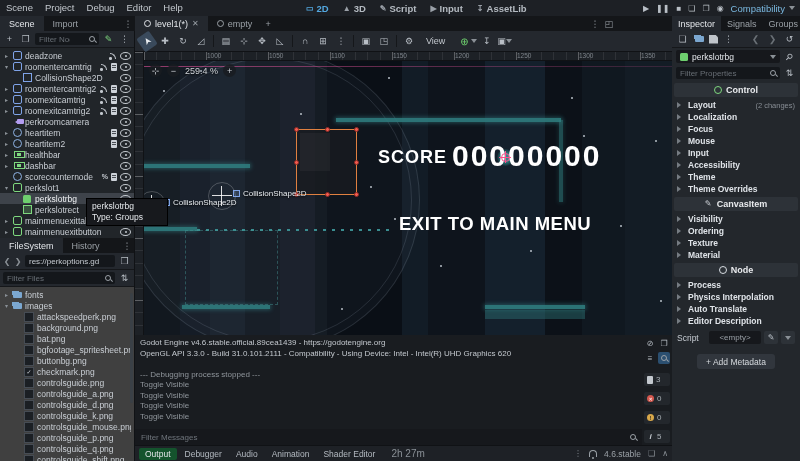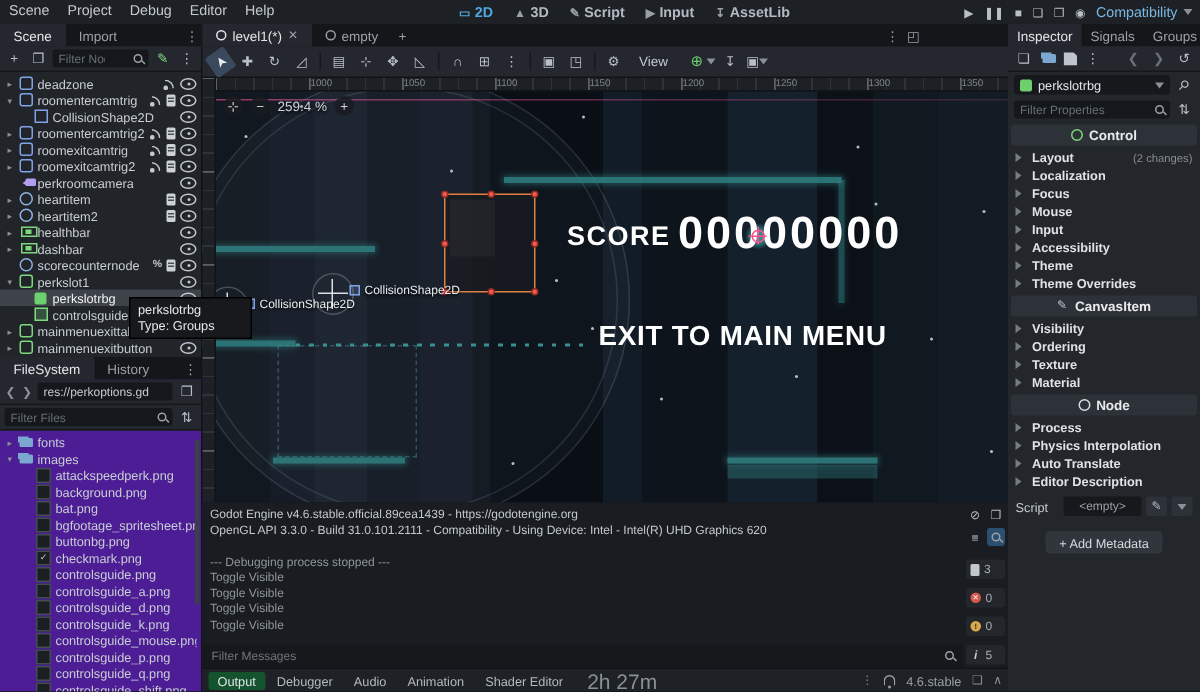--- a/index.html
+++ b/index.html
@@ -57,21 +57,21 @@
 .nicon.shape::before{width:7px;height:7px;border:1.2px solid #7fa3e8}
 .nicon.camera::before{width:7px;height:5px;background:#b39df0;border-radius:1px}
 .nicon.camera::after{content:"";width:0;height:0;border:2.5px solid transparent;border-right:3px solid #b39df0;margin-left:-11px}
 .nicon.circle::before{width:7px;height:7px;border:1.2px solid #8fb3e4;border-radius:50%}
 .nicon.bar::before{width:9px;height:5px;border:1px solid #7ed87e}
 .nicon.bar::after{content:"";width:4px;height:3px;background:#7ed87e;margin-left:-8px}
 .nicon.panel::before{width:7px;height:7px;border:1.2px solid #7ed87e;border-radius:2px}
 .nicon.panelg::before{width:8px;height:8px;background:#6ecf6e;border-radius:1.5px}
 .nicon.texrect::before{width:7px;height:7px;border:1.2px solid #7ed87e;background:rgba(126,216,126,.25)}
 
-#fs-panel{position:absolute;left:0;top:238px;width:135px;height:223px;background:#4c1d95;border-right:1px solid #101215}
+#fs-panel{position:absolute;left:0;top:238px;width:135px;height:223px;background:#404040;border-right:1px solid #101215}
 #fs-tabs{position:relative;height:15px;background:#141619;display:flex}
 .fs-row{height:17px;display:flex;align-items:center;gap:3px;padding:0 3px;background:#24282e;border-bottom:1px solid #15171a}
 .navarr{color:#8a9096;font-size:8px;min-width:8px;text-align:center}
 .path-pill{flex:1;background:#14171b;border-radius:2px;height:12px;display:flex;align-items:center;padding:0 4px;font-size:8px;color:#c6cbd1;white-space:nowrap;overflow:hidden}
 .fico{width:12px;height:10px;display:inline-flex;align-items:center;justify-content:center;flex:none;position:relative}
 .fico.folder::before{content:"";width:9px;height:6px;background:#7ba7d0;border-radius:1px;box-shadow:-2px -2px 0 -1px #7ba7d0}
 .fico.file::before{content:"";width:8px;height:8px;background:#1b1f24;border:1px solid #464c54}
 .fthumb{position:absolute;font-size:6px;color:#cfd4da;line-height:1}
 .fs-scroll{position:absolute;right:1px;top:55px;width:3px;height:110px;background:#3a4046;border-radius:2px}
 
@@ -135,21 +135,21 @@
 .obadge{width:26px;height:13px;background:#23272c;border-radius:2px;display:flex;align-items:center;gap:3px;padding:0 3px;margin-top:6px}
 .obadge .num{font-size:8px;color:#a8aeb4}
 .ic-doc{width:6px;height:8px;background:#c3c8ce;border-radius:1px}
 .ic-err{width:7px;height:7px;background:#d4574e;border-radius:50%;color:#fff;font-size:5px;display:flex;align-items:center;justify-content:center}
 .ic-warn{width:7px;height:7px;background:#d9a84a;border-radius:50%;color:#2a2218;font-size:5px;font-weight:bold;display:flex;align-items:center;justify-content:center}
 .ic-info{color:#c3c8ce;font-size:8px;font-weight:bold;font-style:italic;width:7px;text-align:center}
 
 #statusbar{position:absolute;left:135px;top:445px;width:537px;height:16px;background:#1e2126;border-top:1px solid #101215;display:flex;align-items:center;padding:0 4px;gap:2px}
 .sb-tab{font-size:8.5px;color:#b4bac1;padding:1px 6px;border-radius:2px}
 .sb-tab.active{background:#14532d;color:#e2e5e9}
-#session-time{font-size:14px;color:#8a9096;margin-left:8px}
+#session-time{font-size:10px;color:#8a9096;margin-left:8px}
 #sb-right{margin-left:auto;display:flex;align-items:center;gap:7px}
 .ic-bell{width:8px;height:7px;border:1px solid #9aa0a6;border-bottom:none;border-radius:4px 4px 0 0;position:relative}
 .ic-bell::after{content:"";position:absolute;left:2px;bottom:-2px;width:2px;height:2px;background:#9aa0a6;border-radius:50%}
 #version-text{font-size:8.5px;color:#9aa0a6}
 .sb-ic{color:#8a9096;font-size:8px}
 
 #inspector{position:absolute;left:672px;top:31px;width:128px;height:430px;background:#23272c}
 #insp-toolbar{height:17px;display:flex;align-items:center;gap:4px;padding:0 4px;background:#24282e;border-bottom:1px solid #15171a}
 #insp-toolbar .spacer{flex:1}
 .dim{color:#6a7076}
@@ -470,21 +470,21 @@
 
             <span class="tbadge beye on">
               <span class="eye-core"></span>
             </span>
           </span>
         </div>
 
         <div class="trow">
           <span class="arr" style="margin-left: 12px;"></span>
           <span class="nicon texrect"></span>
-          <span class="tlabel">controlsguide</span>
+          <span class="tlabel">perkslotrect</span>
           <span class="tbadges">
 
             <span class="tbadge beye on">
               <span class="eye-core"></span>
             </span>
           </span>
         </div>
 
         <div class="trow">
           <span class="arr" style="margin-left: 2px;">▸</span>

